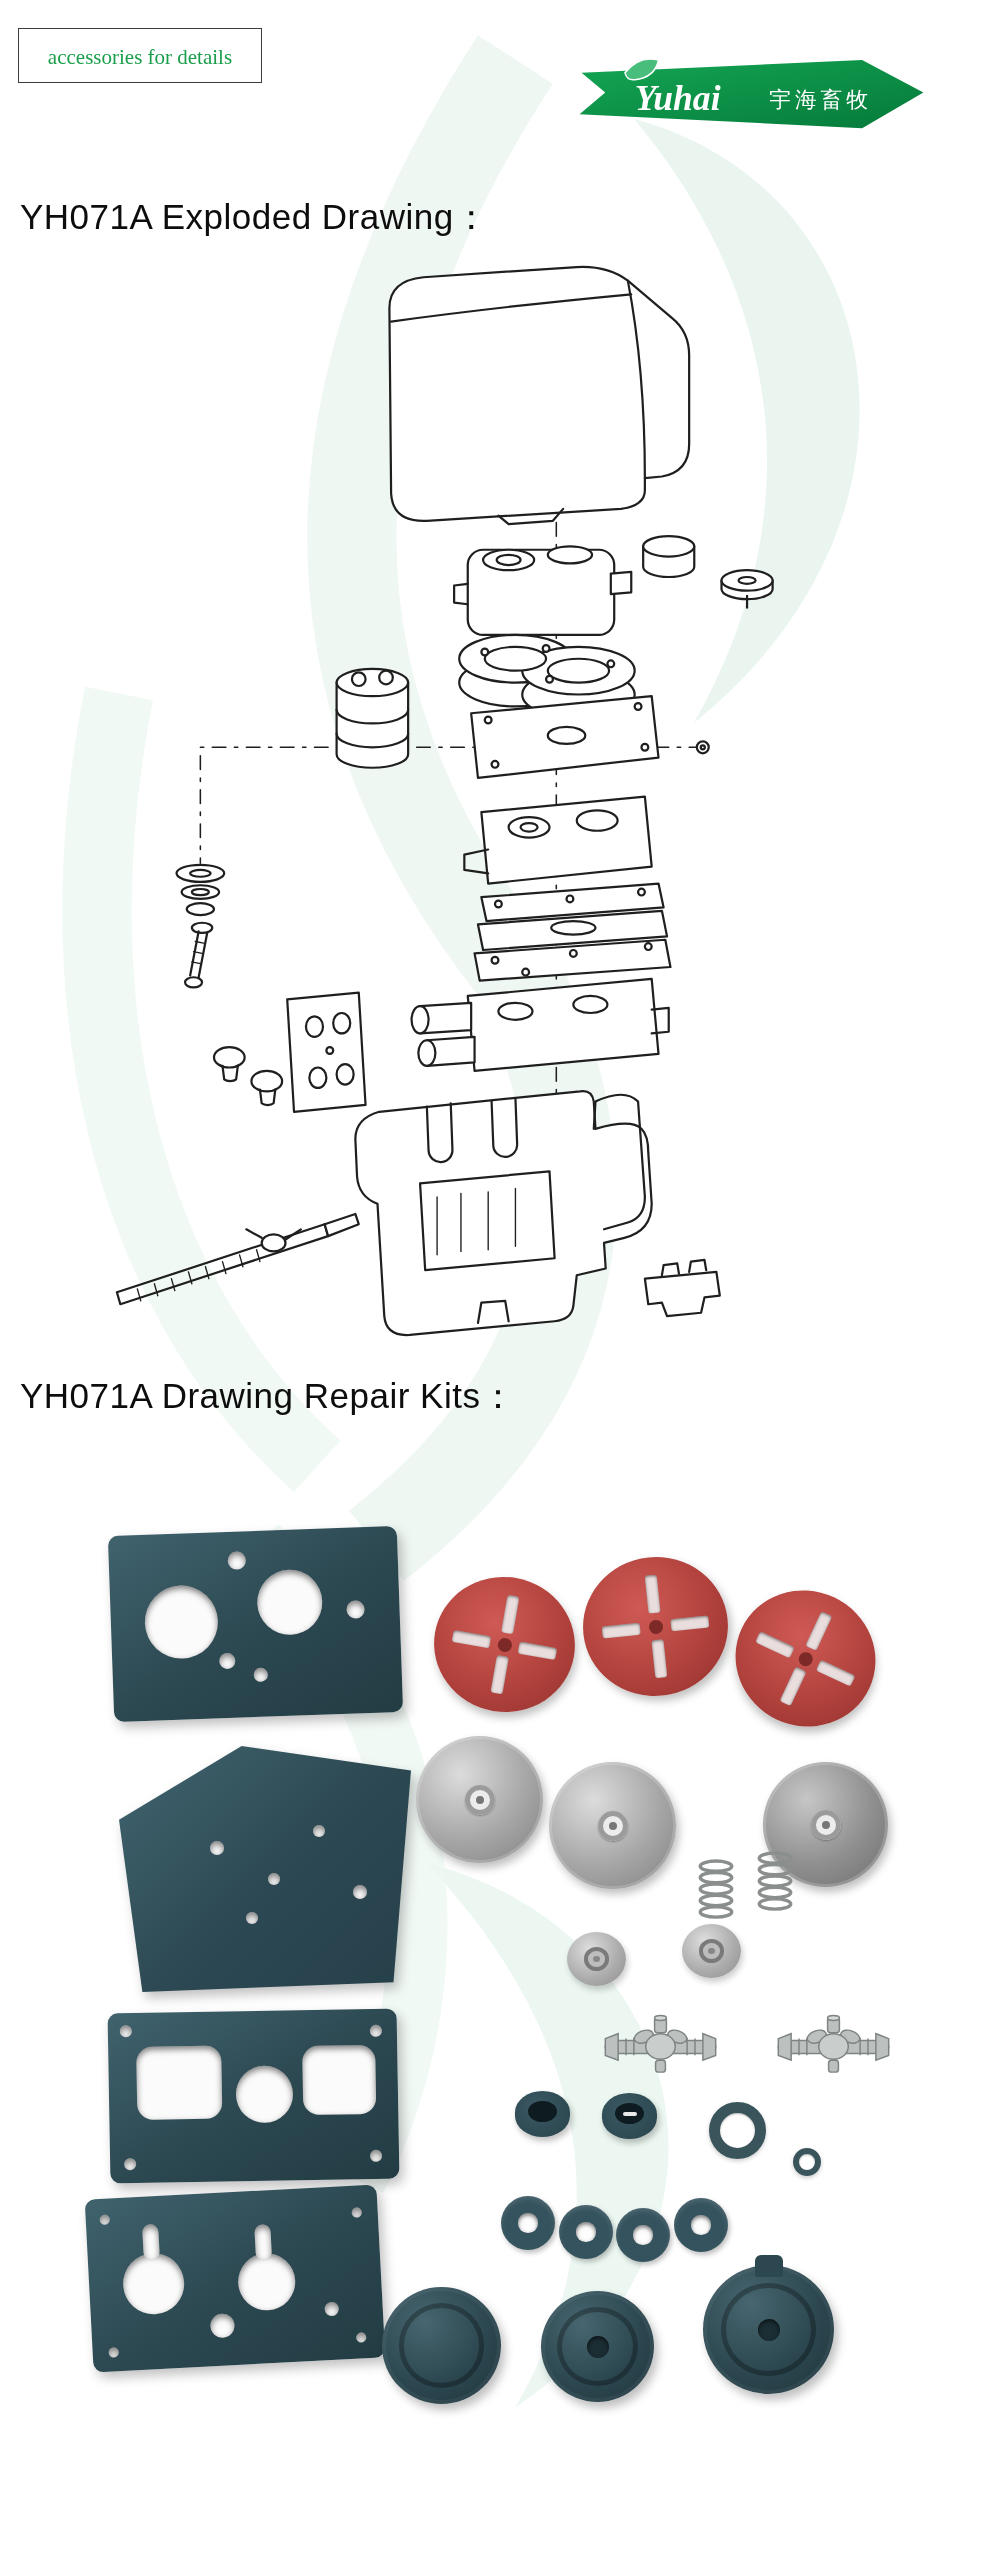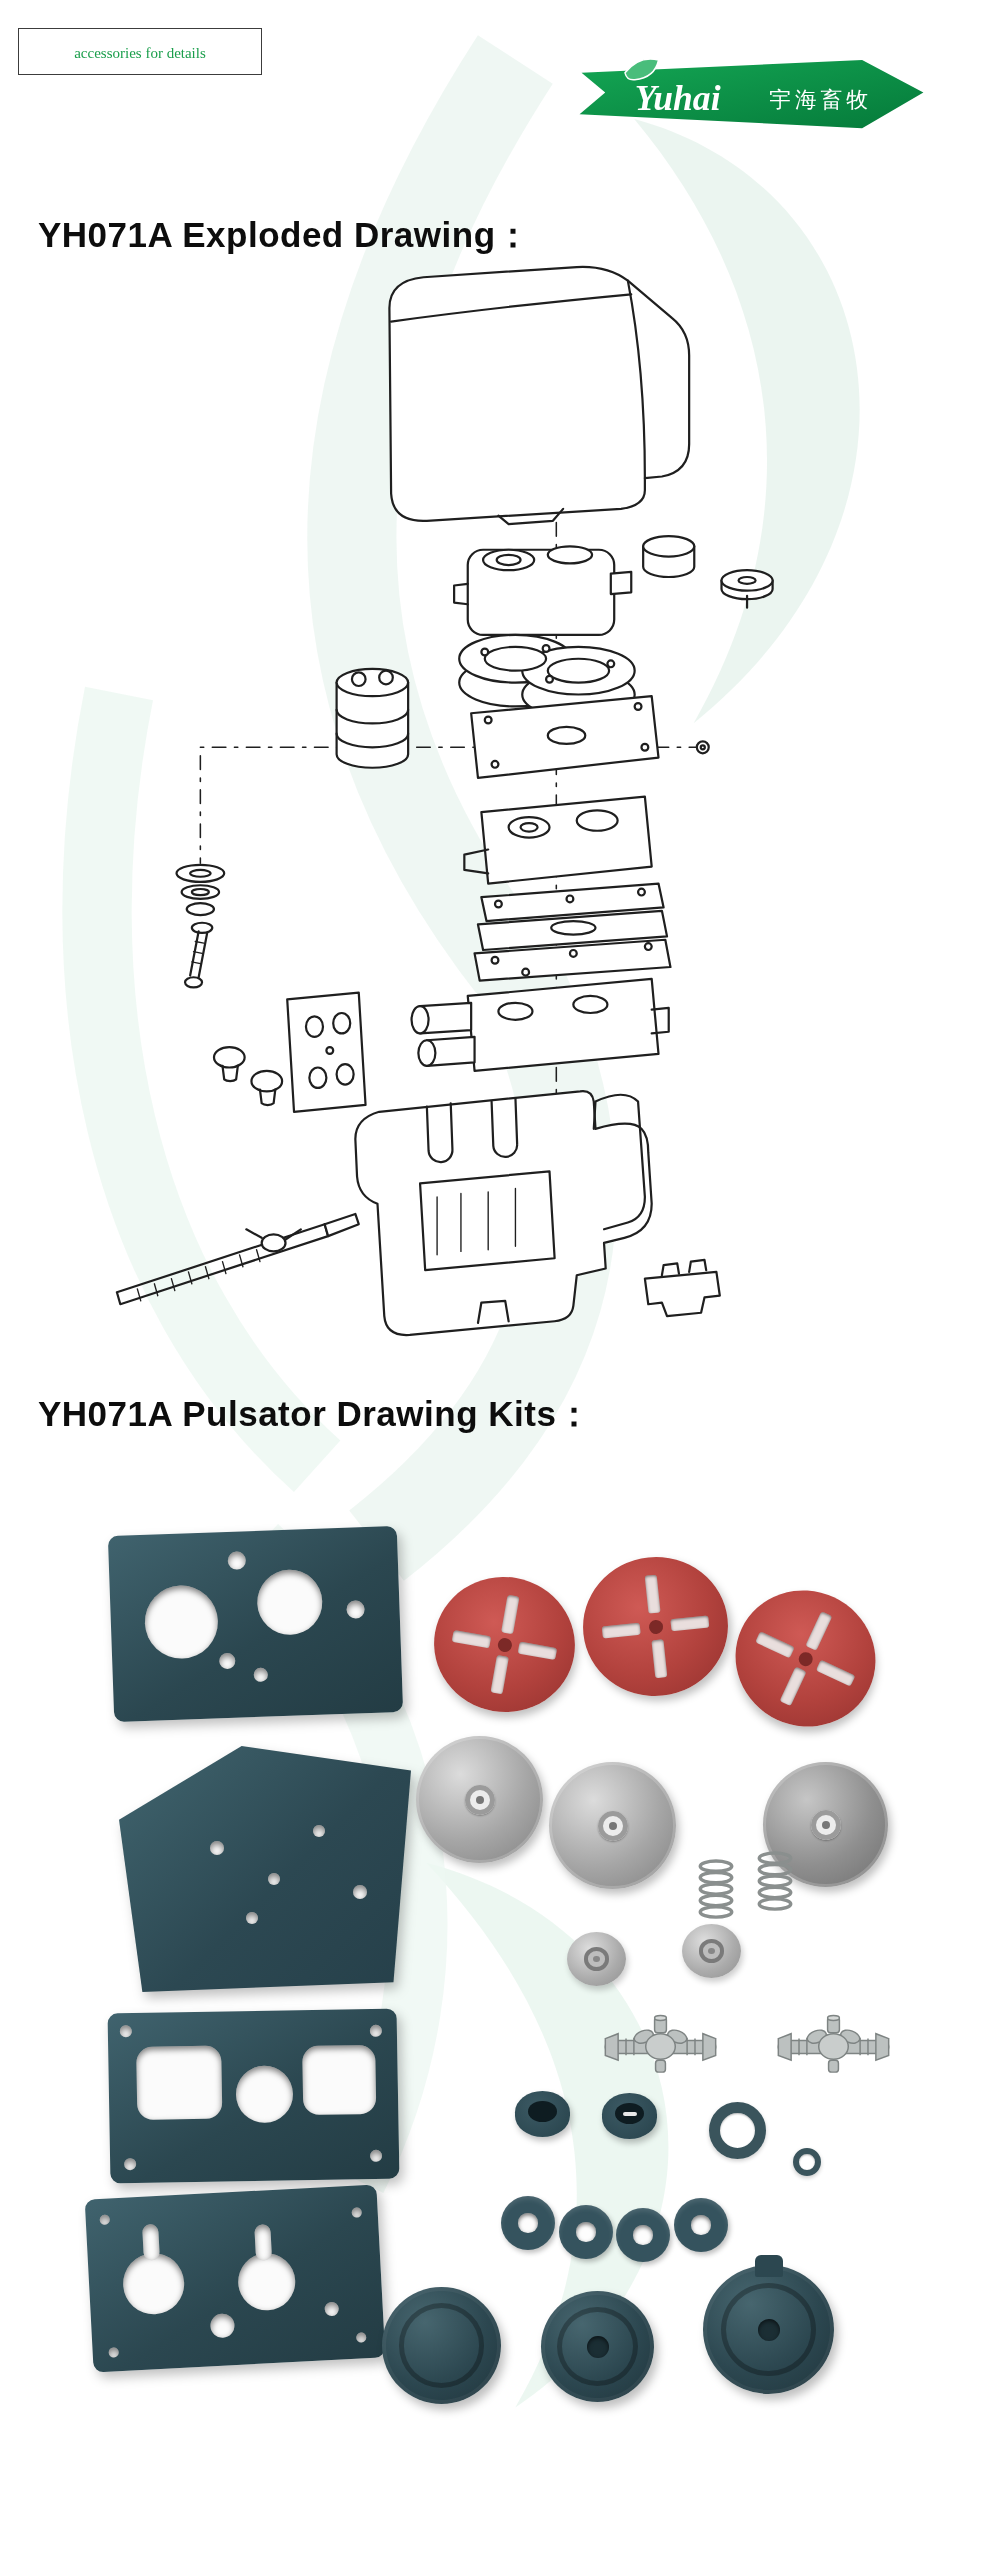--- a/index.html
+++ b/index.html
@@ -10,26 +10,26 @@
   .layer{position:absolute;inset:0;}
   #watermark{z-index:0;}
   #content{z-index:1;}
 
   
   .badge{
     position:absolute;left:18px;top:28px;width:230px;
     border:1px solid #3c3c3c;padding:10px 6px 12px 6px;text-align:center;background:rgba(255,255,255,.6);
   }
   .badge-zh{color:#169a49;font-weight:bold;font-size:34px;letter-spacing:8px;font-family:"Liberation Serif",serif;}
-  .badge-en{color:#1a9e4b;font-size:15px;margin-top:6px;font-family:"Liberation Serif",serif;}
+  .badge-en{color:#1a9e4b;font-size:21px;margin-top:6px;font-family:"Liberation Serif",serif;}
 
   
   .h-title{
-    position:absolute;left:20px;color:#0d0d0d;font-size:35px;font-weight:700;
-    letter-spacing:0.5px;margin:18px;
+    position:absolute;left:20px;color:#0d0d0d;font-size:35px;font-weight:400;
+    letter-spacing:0.5px;margin:0;
   }
   #h-exploded{top:194px;}
   #h-kits{top:1373px;}
 
   
   .part{position:absolute;}
   .hole{position:absolute;background:#fbfbfb;border-radius:50%;
         box-shadow:inset 0 3px 6px rgba(0,0,0,.5);}
   .hole.rrect{border-radius:16px;}
 
@@ -108,21 +108,21 @@
           <stop offset="1" stop-color="#057a3a"></stop>
       </linearGradient>
     </defs>
     <polygon points="16,16 300,3 362,36 300,72 14,58 40,36" fill="url(#lg)"></polygon>
     <path d="M60,16 q14,-18 34,-13 q-4,18 -24,20 q-8,1 -10,-7 Z" fill="#49bd7b" stroke="#ffffff" stroke-width="1.5"></path>
     <text x="70" y="54" font-size="36" font-style="italic" font-weight="bold" fill="#ffffff">Yuhai</text>
     <text x="206" y="51" font-size="22" letter-spacing="4" fill="#ffffff">宇海畜牧</text>
   </svg>
 
   <h1 id="h-exploded" class="h-title">YH071A Exploded Drawing：</h1>
-  <h1 id="h-kits" class="h-title">YH071A Pulsator Drawing Kits：</h1>
+  <h1 id="h-kits" class="h-title">YH071A Drawing Repair Kits：</h1>
 
   <svg class="part" style="left:69px;top:250px;" width="852" height="1090" viewBox="0 0 500 640" fill="#ffffff" stroke="#1f1f1f" stroke-width="1.3" stroke-linejoin="round" stroke-linecap="round">
 
     <g fill="none" stroke-dasharray="8 5 2 5" stroke-width="0.9">
       <path d="M286,160 V500"></path>
       <path d="M372,292 H77 V360"></path>
     </g>
 
     <g>
       <path d="M188,34 Q188,18 208,16 L298,10 Q316,9 328,18 L354,40 Q364,48 364,62 L364,114 Q364,130 348,133 L338,134 L338,141 Q338,150 324,152 L210,159 Q190,160 189,143 Z"></path>

